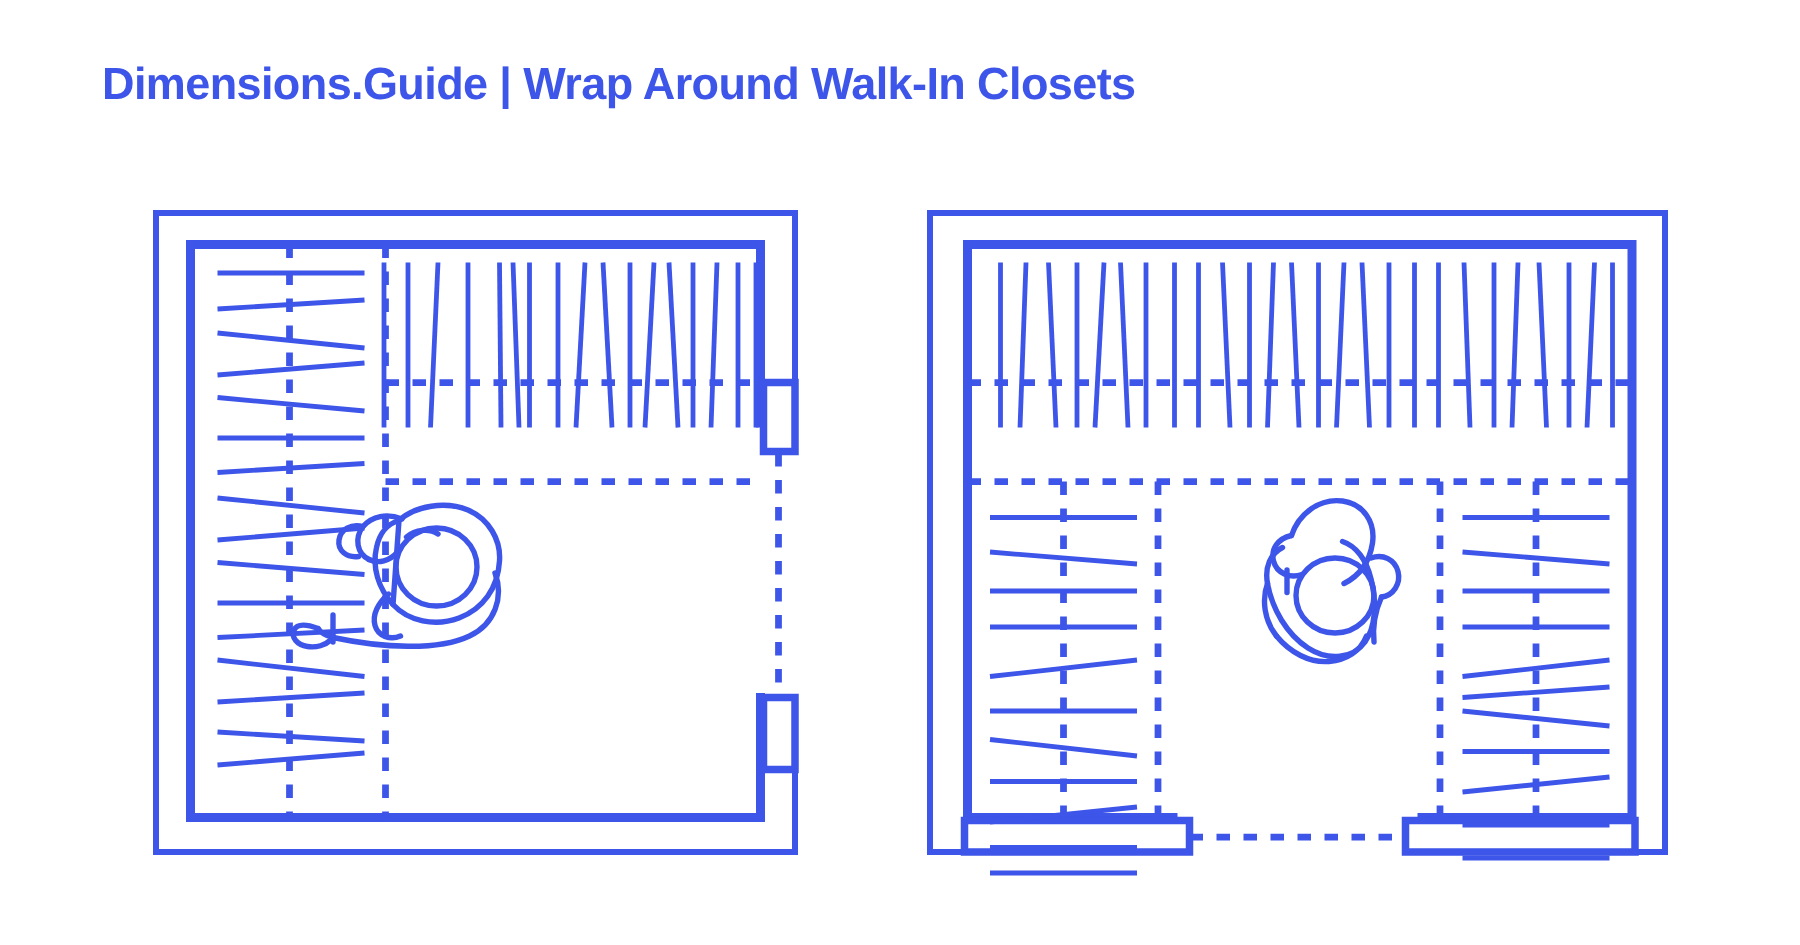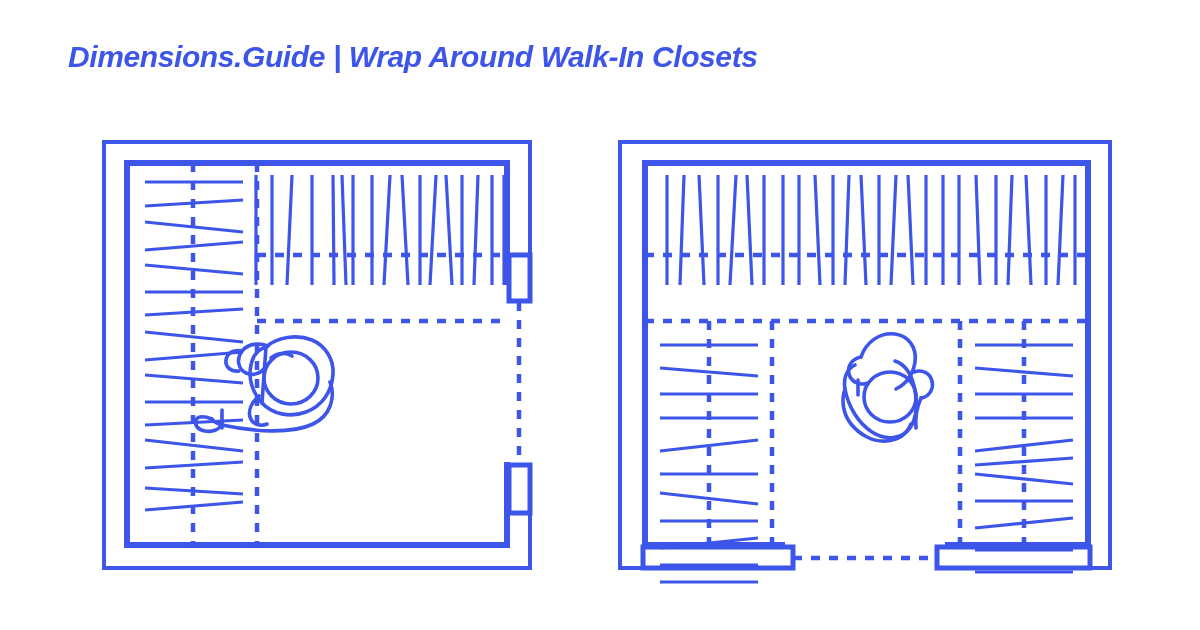--- a/index.html
+++ b/index.html
@@ -12,21 +12,20 @@
     width: 1200px;
     height: 630px;
     overflow: hidden;
     font-family: "Liberation Sans", sans-serif;
   }
   #page {
     position: relative;
     width: 1092px;
     height: 630px;
     background: #ffffff;
-    font-style: italic;
   }
   #page-title {
     position: absolute;
     left: 68px;
     top: 40px;
     font-family: "Liberation Sans", sans-serif;
     font-size: 30px;
     font-weight: bold;
     letter-spacing: -0.4px;
     color: #3d55e8;

